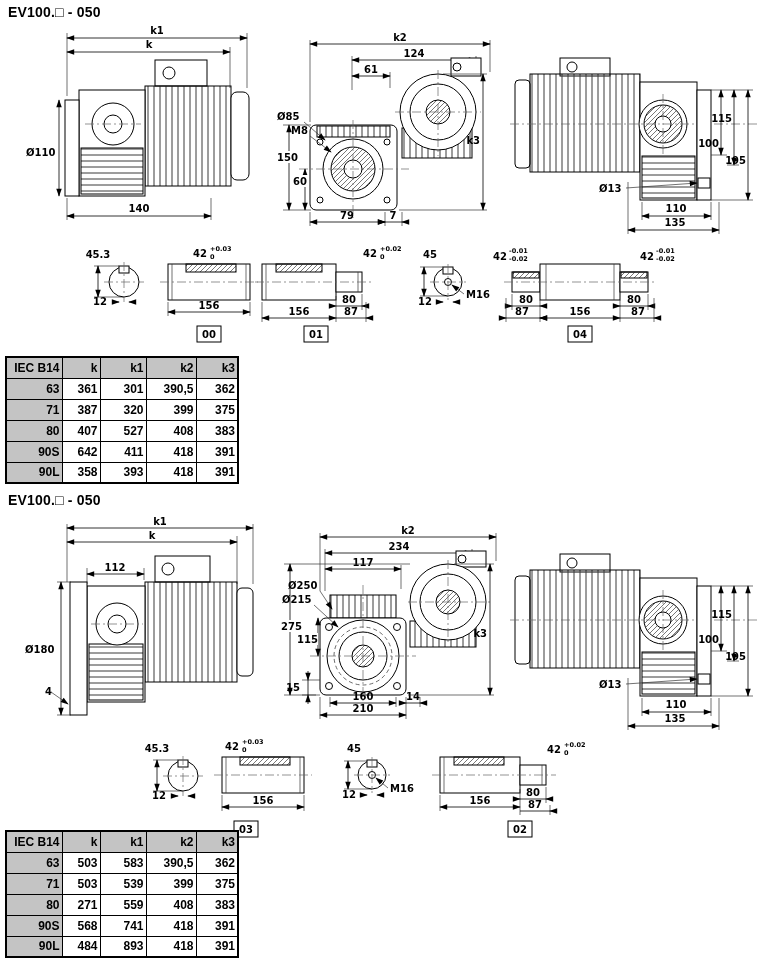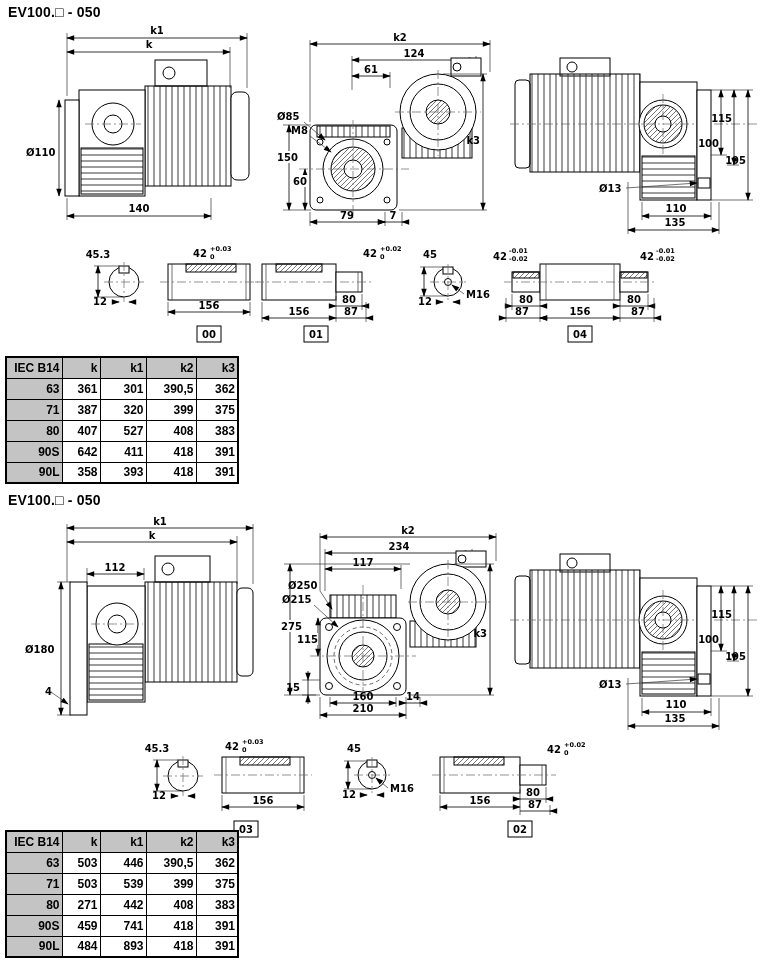--- a/index.html
+++ b/index.html
@@ -681,41 +681,41 @@
       <th>k</th>
       <th>k1</th>
       <th>k2</th>
       <th>k3</th>
     </tr>
   </thead>
   <tbody>
     <tr>
       <th>63</th>
       <td>503</td>
-      <td>446</td>
+      <td>583</td>
       <td>390,5</td>
       <td>362</td>
     </tr>
     <tr>
       <th>71</th>
       <td>503</td>
       <td>539</td>
       <td>399</td>
       <td>375</td>
     </tr>
     <tr>
       <th>80</th>
       <td>271</td>
-      <td>442</td>
+      <td>559</td>
       <td>408</td>
       <td>383</td>
     </tr>
     <tr>
       <th>90S</th>
-      <td>459</td>
+      <td>568</td>
       <td>741</td>
       <td>418</td>
       <td>391</td>
     </tr>
     <tr>
       <th>90L</th>
       <td>484</td>
       <td>893</td>
       <td>418</td>
       <td>391</td>

